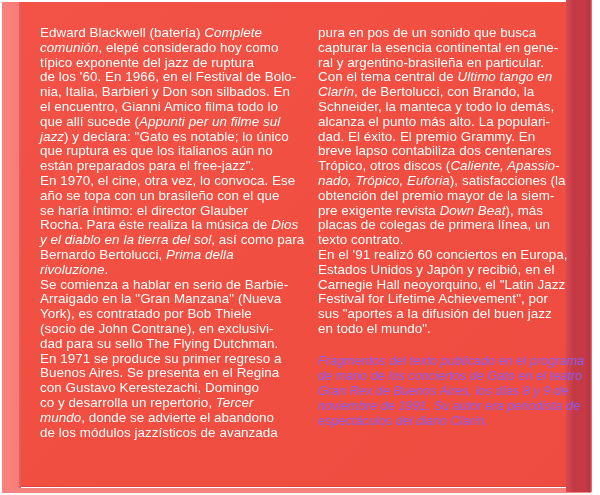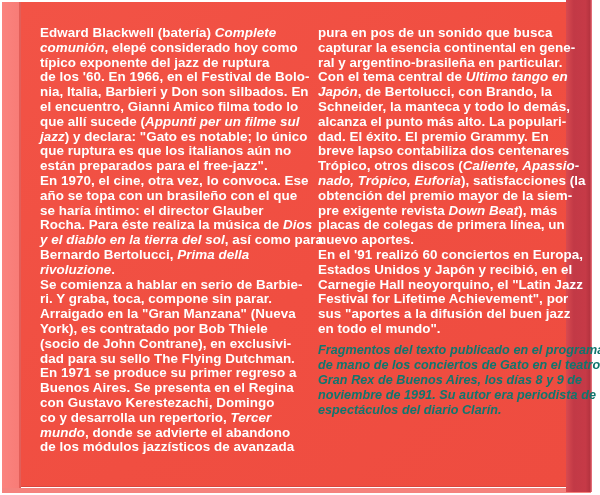--- a/index.html
+++ b/index.html
@@ -57,28 +57,28 @@
     position: absolute;
     top: 26px;
     color: #ffffff;
     font-size: 13.4px;
     line-height: 14.8px;
     letter-spacing: 0.05px;
     white-space: nowrap;
   }
   .col-left  { left: 40px;  width: 270px; }
   .col-right { left: 318px; width: 250px; }
-  .line { height: 14.8px; font-weight: bold; }
+  .line { height: 14.8px; }
   .it { font-style: italic; }
   .footer {
-    margin-top: 6px;
+    margin-top: 17px;
     font-style: italic;
     font-size: 12.6px;
     line-height: 15px;
-    color: #0f766e;
+    color: #8b5cf6;
   }
   .footer .line { height: 15px; }
 </style>
 </head>
 <body>
 
 <div class="scan">
   <div class="strip-left"></div>
   <div class="strip-bottom"></div>
   <div class="page"></div>
@@ -96,50 +96,49 @@
       <div class="line"><span>que ruptura es que los italianos aún no</span></div>
       <div class="line"><span>están preparados para el free-jazz".</span></div>
       <div class="line"><span>En 1970, el cine, otra vez, lo convoca. Ese</span></div>
       <div class="line"><span>año se topa con un brasileño con el que</span></div>
       <div class="line"><span>se haría íntimo: el director Glauber</span></div>
       <div class="line"><span>Rocha. Para éste realiza la música de </span><span class="it">Dios</span></div>
       <div class="line"><span class="it">y el diablo en la tierra del sol</span><span>, así como para</span></div>
       <div class="line"><span>Bernardo Bertolucci, </span><span class="it">Prima della</span></div>
       <div class="line"><span class="it">rivoluzione</span><span>.</span></div>
       <div class="line"><span>Se comienza a hablar en serio de Barbie-</span></div>
-      <div class="line"><span>ri. Y graba, toca, compone sin parar.</span></div>
       <div class="line"><span>Arraigado en la "Gran Manzana" (Nueva</span></div>
       <div class="line"><span>York), es contratado por Bob Thiele</span></div>
       <div class="line"><span>(socio de John Contrane), en exclusivi-</span></div>
       <div class="line"><span>dad para su sello The Flying Dutchman.</span></div>
       <div class="line"><span>En 1971 se produce su primer regreso a</span></div>
       <div class="line"><span>Buenos Aires. Se presenta en el Regina</span></div>
       <div class="line"><span>con Gustavo Kerestezachi, Domingo</span></div>
       <div class="line"><span>co y desarrolla un repertorio, </span><span class="it">Tercer</span></div>
       <div class="line"><span class="it">mundo</span><span>, donde se advierte el abandono</span></div>
       <div class="line"><span>de los módulos jazzísticos de avanzada</span></div>
     </div>
 
   <div class="col col-right">
     <div>
         <div class="line"><span>pura en pos de un sonido que busca</span></div>
         <div class="line"><span>capturar la esencia continental en gene-</span></div>
         <div class="line"><span>ral y argentino-brasileña en particular.</span></div>
         <div class="line"><span>Con el tema central de </span><span class="it">Ultimo tango en</span></div>
-        <div class="line"><span class="it">Japón</span><span>, de Bertolucci, con Brando, la</span></div>
+        <div class="line"><span class="it">Clarín</span><span>, de Bertolucci, con Brando, la</span></div>
         <div class="line"><span>Schneider, la manteca y todo lo demás,</span></div>
         <div class="line"><span>alcanza el punto más alto. La populari-</span></div>
         <div class="line"><span>dad. El éxito. El premio Grammy. En</span></div>
         <div class="line"><span>breve lapso contabiliza dos centenares</span></div>
         <div class="line"><span>Trópico, otros discos (</span><span class="it">Caliente, Apassio-</span></div>
         <div class="line"><span class="it">nado, Trópico, Euforia</span><span>), satisfacciones (la</span></div>
         <div class="line"><span>obtención del premio mayor de la siem-</span></div>
         <div class="line"><span>pre exigente revista </span><span class="it">Down Beat</span><span>), más</span></div>
         <div class="line"><span>placas de colegas de primera línea, un</span></div>
-        <div class="line"><span>nuevo aportes.</span></div>
+        <div class="line"><span>texto contrato.</span></div>
         <div class="line"><span>En el '91 realizó 60 conciertos en Europa,</span></div>
         <div class="line"><span>Estados Unidos y Japón y recibió, en el</span></div>
         <div class="line"><span>Carnegie Hall neoyorquino, el "Latin Jazz</span></div>
         <div class="line"><span>Festival for Lifetime Achievement", por</span></div>
         <div class="line"><span>sus "aportes a la difusión del buen jazz</span></div>
         <div class="line"><span>en todo el mundo".</span></div>
       </div>
     <div class="footer">
         <div class="line"><span>Fragmentos del texto publicado en el programa</span></div>
         <div class="line"><span>de mano de los conciertos de Gato en el teatro</span></div>

